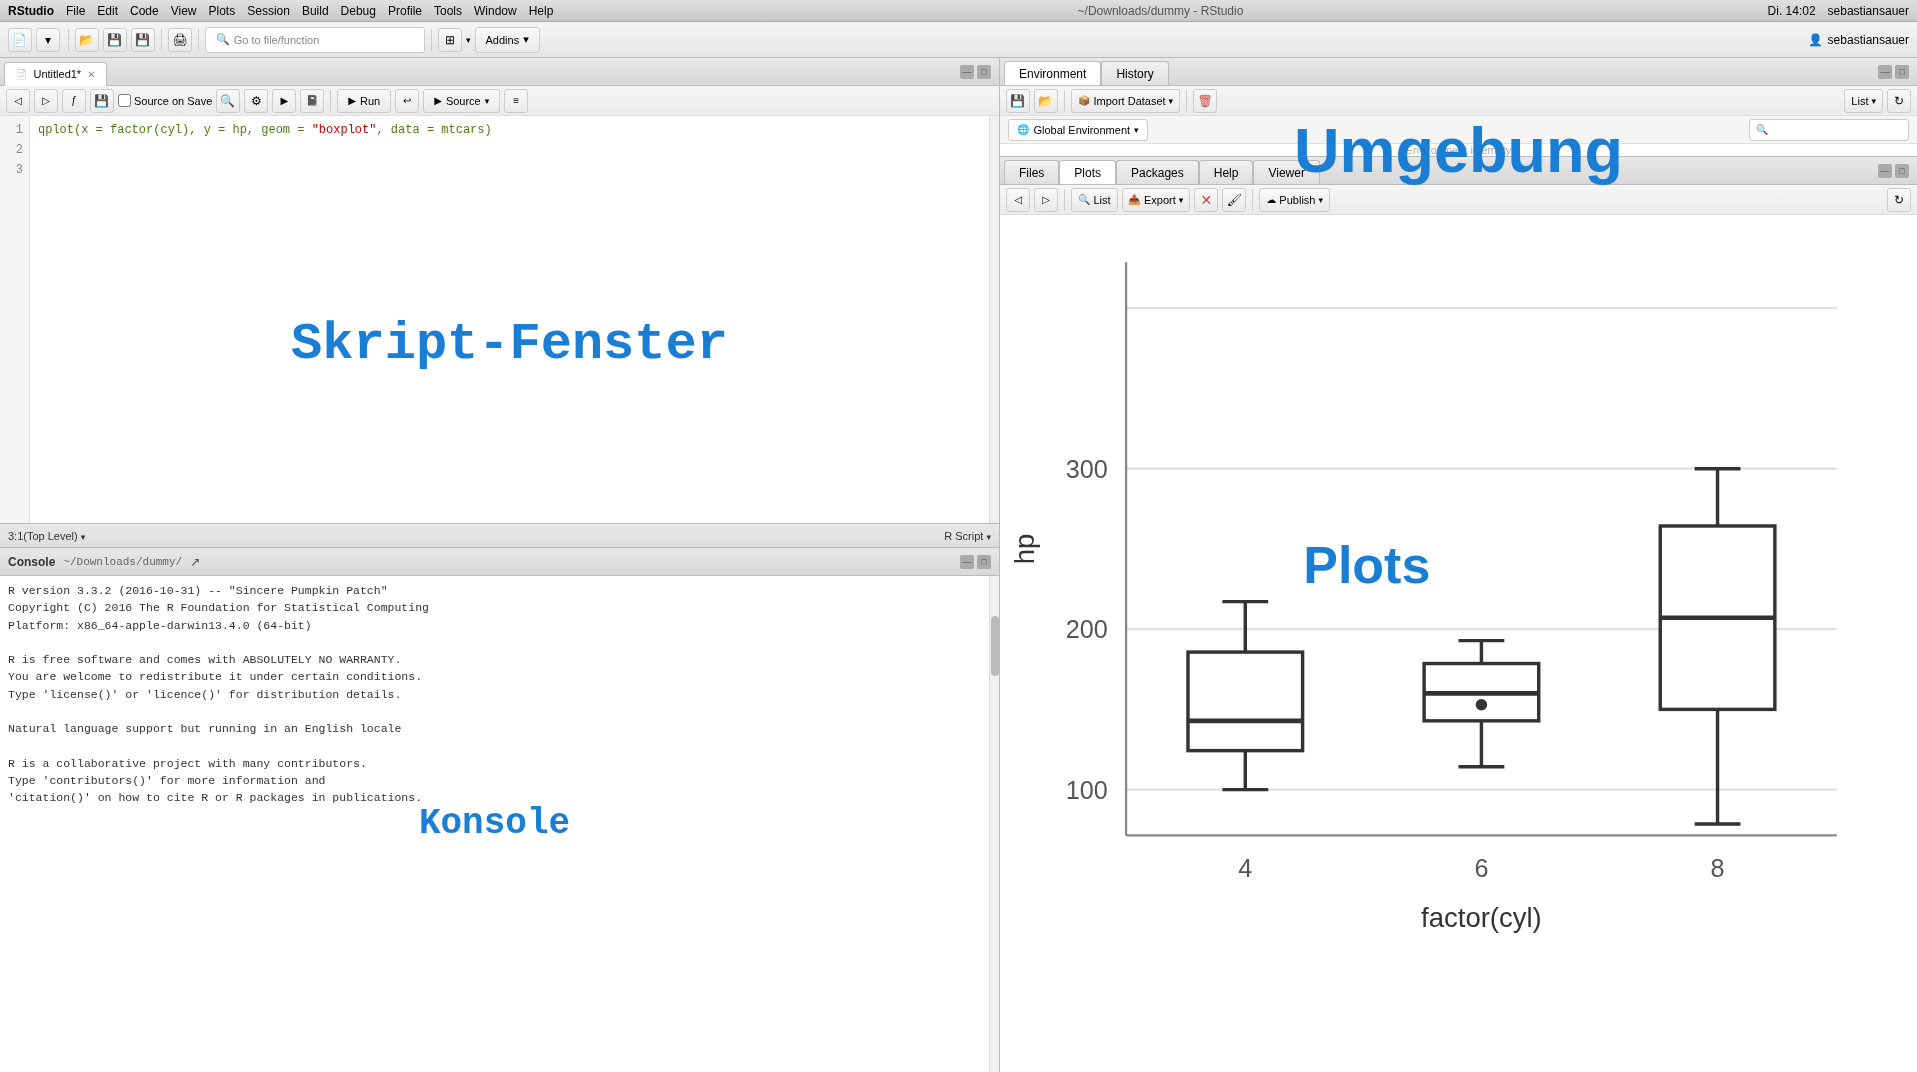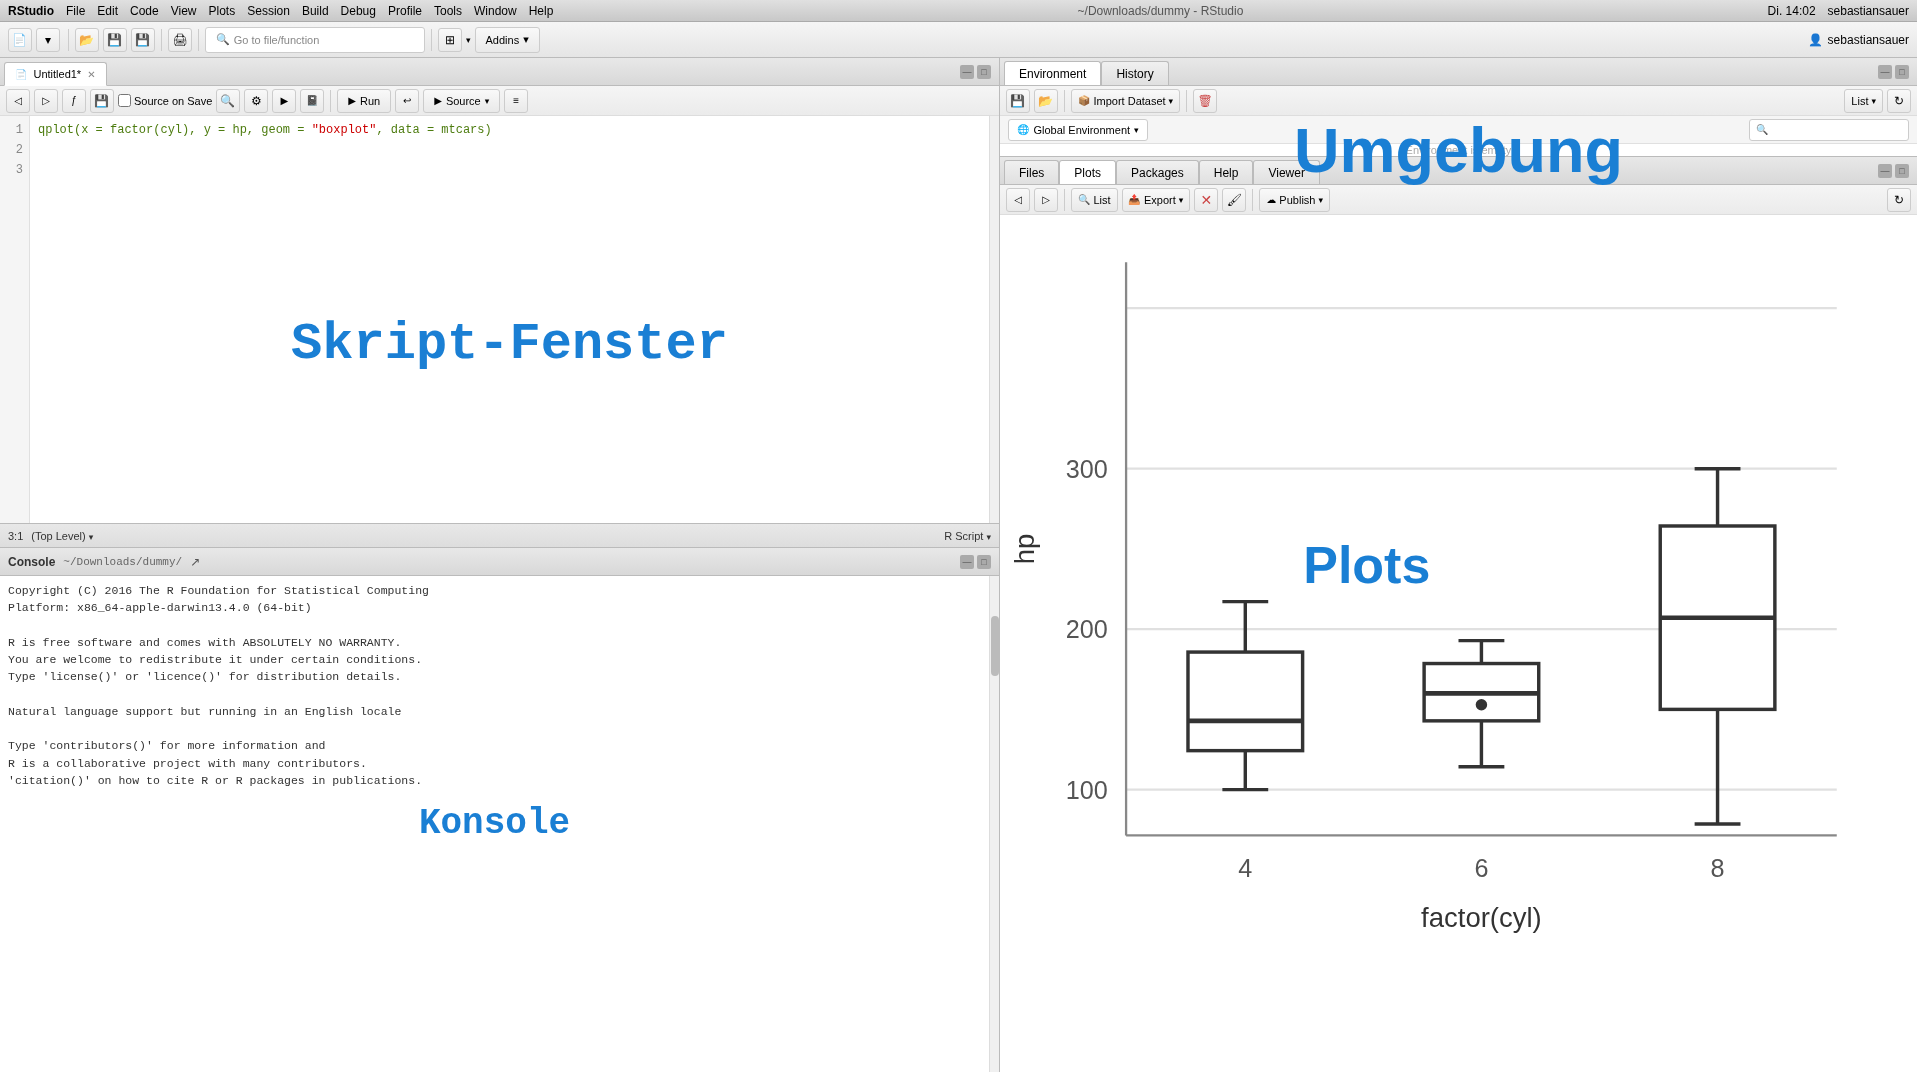--- a/index.html
+++ b/index.html
@@ -165,21 +165,20 @@
     }
     .editor-statusbar {
       height: 24px;
       background: linear-gradient(to bottom, #e8e8e8, #ddd);
       border-top: 1px solid #bbb;
       display: flex;
       align-items: center;
       padding: 0 8px;
       font-size: 11px;
       color: #333;
-      gap: 8px;
     }
     .editor-statusbar .spacer { flex: 1; }
 
     
     .console-pane {
       flex: 1;
       display: flex;
       flex-direction: column;
     }
     .console-tabs {
@@ -548,31 +547,32 @@
         <span class="console-tab-label">Console</span>
         <span class="console-path">~/Downloads/dummy/</span>
         <span style="font-size:12px; color:#555;">↗</span>
         <div class="pane-controls" style="margin-left:auto;">
           <button class="minimize-btn">—</button>
           <button class="maximize-btn">□</button>
         </div>
       </div>
       <div style="display:flex; flex:1; overflow:hidden;">
         <div class="console-content">
+          <div>R version 3.3.2 (2016-10-31) -- "Sincere Pumpkin Patch"</div>
           <div>Copyright (C) 2016 The R Foundation for Statistical Computing</div>
           <div>Platform: x86_64-apple-darwin13.4.0 (64-bit)</div>
           <div>&nbsp;</div>
           <div>R is free software and comes with ABSOLUTELY NO WARRANTY.</div>
           <div>You are welcome to redistribute it under certain conditions.</div>
           <div>Type 'license()' or 'licence()' for distribution details.</div>
           <div>&nbsp;</div>
           <div>  Natural language support but running in an English locale</div>
           <div>&nbsp;</div>
+          <div>R is a collaborative project with many contributors.</div>
           <div>Type 'contributors()' for more information and</div>
-          <div>R is a collaborative project with many contributors.</div>
           <div>'citation()' on how to cite R or R packages in publications.</div>
           <div>&nbsp;</div>
           <div class="console-label-overlay">Konsole</div>
         </div>
         <div class="console-scrollbar">
           <div class="console-scroll-thumb"></div>
         </div>
       </div>
     </div>
 

